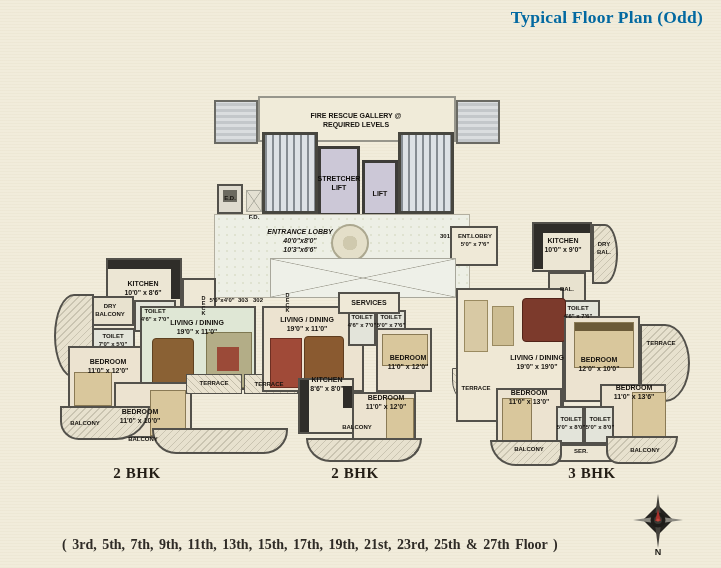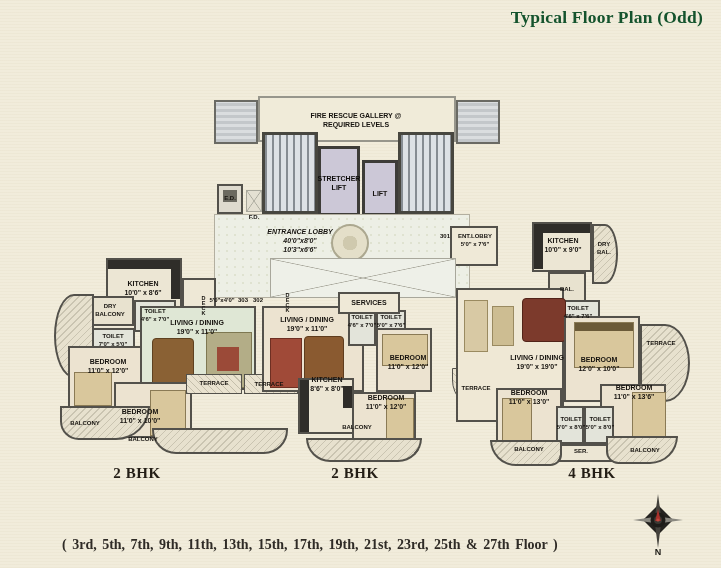--- a/index.html
+++ b/index.html
@@ -5,21 +5,21 @@
   html,body{margin:0;padding:0;}
   body{
     width:721px;height:568px;position:relative;overflow:hidden;
     background:#f1ecdb;
     background-image:repeating-linear-gradient(0deg, rgba(210,200,170,.12) 0 1px, transparent 1px 3px);
     font-family:"Liberation Sans", sans-serif;
   }
   .title{
     position:absolute;top:7px;right:18px;
     font-family:"Liberation Serif", serif;font-weight:bold;font-size:17.5px;
-    color:#14532d;letter-spacing:.2px;
+    color:#0369a1;letter-spacing:.2px;
   }
   .rm{position:absolute;box-sizing:border-box;border:2px solid #53514b;background:#ece6d4;}
   .grn{background:#dfe7d5;}
   .tan{background:#ece3d0;}
   .wc{background:#e3e4da;}
   .lob{background:#edefe5;background-image:radial-gradient(#dfe2d0 1px, transparent 1px);background-size:8px 8px;border:1px solid #b3afa0;}
   .liftbx{background:#ccc8d7;border:3px solid #3d3c38;}
   .stair{background:repeating-linear-gradient(90deg,#868c92 0 2px,#dde1e5 2px 7px);border:3px solid #47463f;}
   .roofhatch{background:repeating-linear-gradient(0deg,#c3c7ca 0 3px,#dadddf 3px 6px);border:2px solid #6a6a64;}
   .ter{background-color:#e9e2cf;background-image:repeating-linear-gradient(45deg, rgba(140,135,115,.4) 0 1px, transparent 1px 5px);}
@@ -222,21 +222,21 @@
 <div class="lbl tiny" style="left:571px;top:424px;">TOILET
 5'0" x 8'0"</div>
 <div class="lbl tiny" style="left:600px;top:424px;">TOILET
 5'0" x 8'0"</div>
 <div class="lbl tiny" style="left:581px;top:452px;">SER.</div>
 <div class="lbl tiny" style="left:529px;top:450px;">BALCONY</div>
 <div class="lbl tiny" style="left:645px;top:451px;">BALCONY</div>
 
 <div class="unitlbl" style="left:137px;top:473px;">2 BHK</div>
 <div class="unitlbl" style="left:355px;top:473px;">2 BHK</div>
-<div class="unitlbl" style="left:592px;top:473px;">4 BHK</div>
+<div class="unitlbl" style="left:592px;top:473px;">3 BHK</div>
 
 <div class="floors">( 3rd, 5th, 7th, 9th, 11th, 13th, 15th, 17th, 19th, 21st, 23rd, 25th &amp; 27th Floor )</div>
 
 <svg class="compass" width="56" height="64" viewBox="0 0 56 64">
   <polygon points="28,13 43,28 28,43 13,28" fill="#24221f"></polygon>
   <polygon points="3,28 28,24.5 53,28 28,31.5" fill="#8a8880"></polygon>
   <polygon points="28,2 24.5,28 28,56 31.5,28" fill="#44423c"></polygon>
   <circle cx="28" cy="28" r="7.5" fill="#1e1c19"></circle>
   <circle cx="28" cy="28" r="4" fill="#3a3833"></circle>
   <polygon points="28,17 25.2,29 30.8,29" fill="#a8302a"></polygon>

